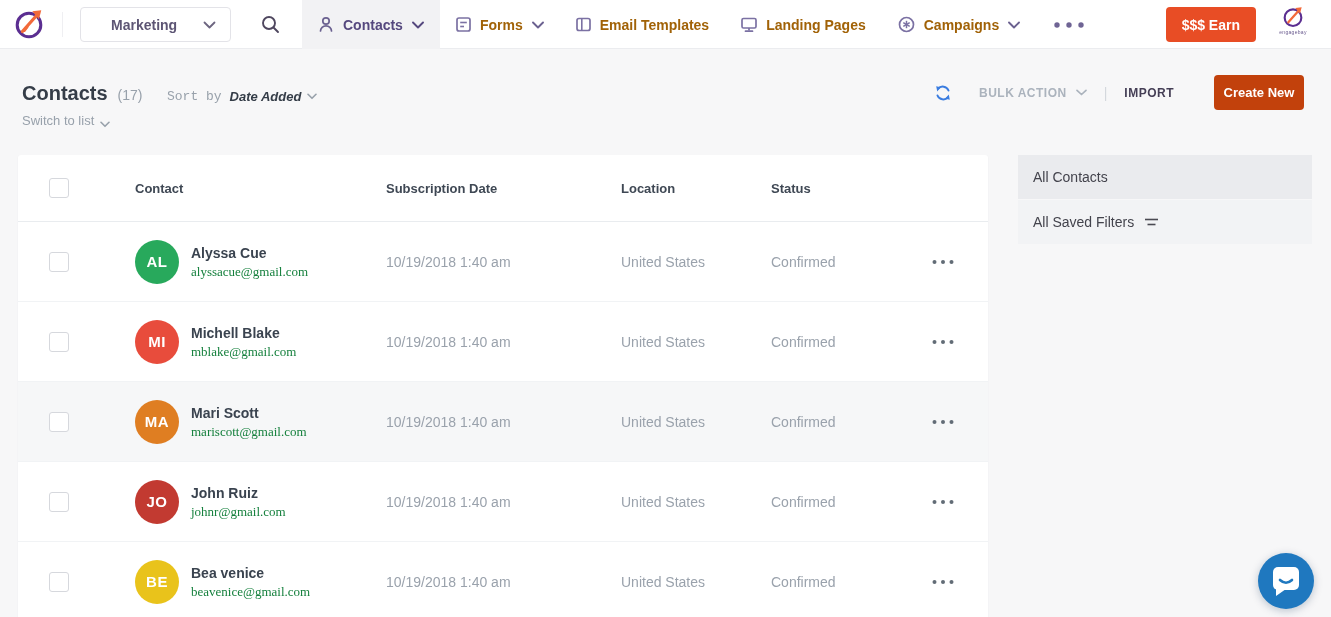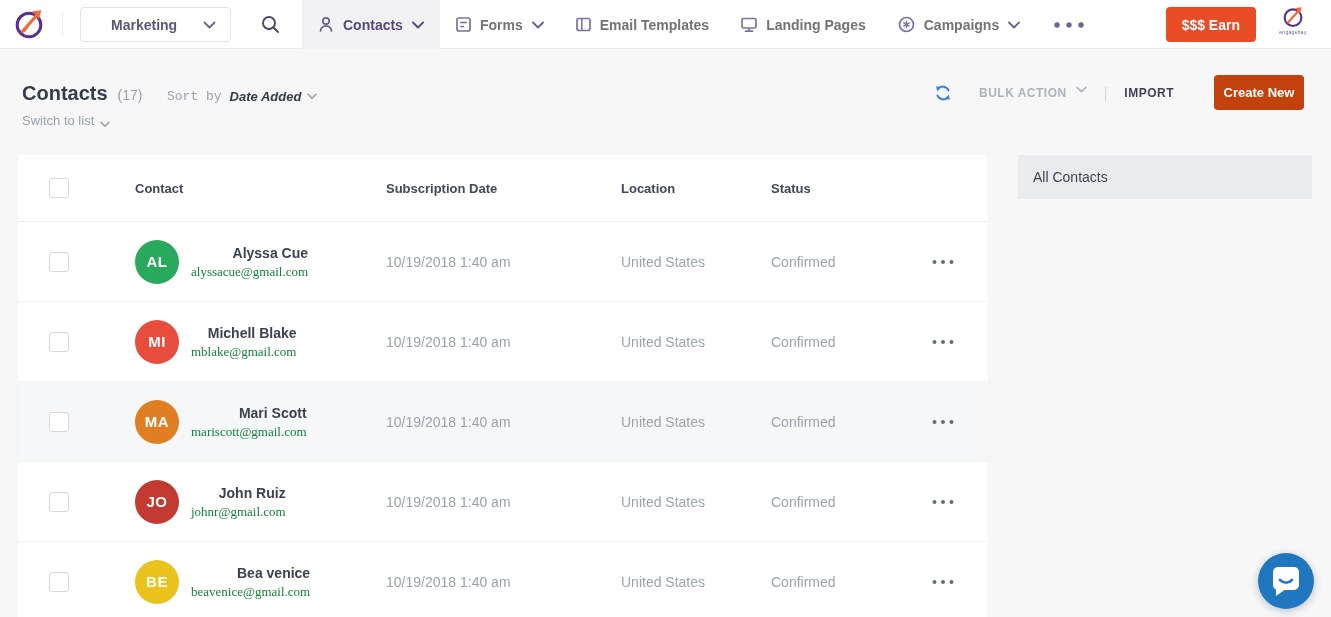--- a/index.html
+++ b/index.html
@@ -21,21 +21,21 @@
     position:absolute; left:80px; top:7px; width:151px; height:35px;
     border:1px solid #e3e3e8; border-radius:4px; background:#fff;
     display:flex; align-items:center; justify-content:space-between;
     padding:0 14px 0 30px; cursor:pointer;
   }
   .app-select .lbl { font-size:14px; font-weight:700; color:#5d5574; }
   .search-btn { position:absolute; left:261px; top:15px; cursor:pointer; }
   .tabs { position:absolute; left:302px; top:0; height:49px; display:flex; align-items:stretch; }
   .tab {
     display:flex; align-items:center; gap:9px; padding:0 16px;
-    font-size:14px; font-weight:600; color:#737373; cursor:pointer; white-space:nowrap;
+    font-size:14px; font-weight:600; color:#a16207; cursor:pointer; white-space:nowrap;
   }
   .tab.active { background:#f2f2f4; color:#55487e; font-weight:700; }
   .more-dots { display:flex; align-items:center; padding:0 16px; cursor:pointer; }
   .earn-btn {
     position:absolute; right:75px; top:7px; height:35px; padding:0 16px;
     background:#e84d25; color:#fff; font-size:14px; font-weight:700;
     border:none; border-radius:4px; display:flex; align-items:center; cursor:pointer;
   }
   .mini-brand { position:absolute; right:16px; top:5px; width:44px; text-align:center; cursor:pointer; }
   .mini-brand .t { font-size:5px; color:#6a5b8f; letter-spacing:.3px; }
@@ -44,21 +44,21 @@
   .page-title-row { position:absolute; left:22px; top:82px; display:flex; align-items:baseline; gap:10px; }
   .page-title { font-size:20px; font-weight:700; color:#353d48; }
   .page-count { font-size:14px; color:#98a1ab; }
   .sort-row { position:absolute; left:167px; top:89px; display:flex; align-items:center; gap:8px; }
   .sort-label { font-size:13px; color:#98a1ab;font-family:Liberation Mono, monospace; }
   .sort-value { font-size:13px; font-weight:700; color:#353d48; cursor:pointer; display:flex; align-items:center; gap:6px;font-style:italic; }
   .switch-list { position:absolute; left:22px; top:113px; font-size:13px; color:#98a1ab; display:flex; align-items:flex-end; gap:6px; cursor:pointer; }
 
   .header-actions { position:absolute; right:27px; top:75px; height:35px; display:flex; align-items:center; }
   .refresh-btn { cursor:pointer; margin-right:27px; }
-  .bulk-action { display:flex; align-items:flex-start; gap:9px; cursor:pointer; margin-right:17px; }
+  .bulk-action { display:flex; align-items:center; gap:9px; cursor:pointer; margin-right:17px; }
   .bulk-action .lbl { font-size:12px; font-weight:700; letter-spacing:.5px; color:#abb3bd; }
   .pipe { color:#d4d8dd; font-size:14px; margin-right:17px; }
   .import-btn { font-size:12px; font-weight:700; letter-spacing:.5px; color:#453f56; cursor:pointer; margin-right:40px; }
   .create-btn {
     height:35px; width:90px; background:#c2410c; color:#fff; font-size:13px; font-weight:600;
     border:none; border-radius:4px; cursor:pointer; display:flex; align-items:center; justify-content:center;
   }
 
   
   .card {
@@ -77,21 +77,21 @@
 
   .row { position:relative; height:80px; border-bottom:1px solid #f1f3f5; }
   .row.alt { background:#f6f7f8; }
   .avatar {
     position:absolute; left:117px; top:50%; transform:translateY(-50%);
     width:44px; height:44px; border-radius:50%;
     display:flex; align-items:center; justify-content:center;
     color:#fff; font-size:15px; font-weight:700; letter-spacing:.5px;
   }
   .who { position:absolute; left:173px; top:50%; transform:translateY(-50%); }
-  .who .nm { font-size:14px; font-weight:700; color:#3a434f; cursor:pointer;text-align:right; }
+  .who .nm { font-size:14px; font-weight:700; color:#3a434f; cursor:pointer; }
   .who .em { font-size:13px; color:#15803d; margin-top:3px;font-family:Liberation Serif, serif; }
   .cell { position:absolute; top:50%; transform:translateY(-50%); font-size:14px; color:#9aa2ac; }
   .row-menu { position:absolute; right:32px; top:50%; transform:translateY(-50%); cursor:pointer; padding:6px 2px; }
 
   
   .filter-panel { position:absolute; left:1018px; top:155px; width:294px; }
   .filter-item {
     height:44px; display:flex; align-items:center; padding:0 15px;
     font-size:14px; color:#43434c; cursor:pointer; margin-bottom:1px;
   }
@@ -383,20 +383,29 @@
       </svg>
     </span>
   </div>
 </div>
 </div>
 
 <aside class="filter-panel">
   <div class="filter-item selected">
     <span>All Contacts</span>
   </div>
+  <div class="filter-item saved">
+    <span>All Saved Filters</span>
+    <span>
+      <svg width="15" height="9" viewBox="0 0 15 9">
+        <line x1="1" y1="1.5" x2="14" y2="1.5" stroke="#4a4a52" stroke-width="1.6"></line>
+        <line x1="3.5" y1="6.5" x2="11.5" y2="6.5" stroke="#4a4a52" stroke-width="1.6"></line>
+      </svg>
+    </span>
+  </div>
 </aside>
 
 <div class="chat-launcher">
   <svg width="56" height="56" viewBox="0 0 56 56">
     <path d="M16 15 h23 a5 5 0 0 1 5 5 v12 a5 5 0 0 1 -5 5 h-12 l-9 7 v-7 a5 5 0 0 1 -5 -5? " fill="none"></path>
     <rect x="15" y="14" width="26" height="23" rx="5" fill="#ffffff"></rect>
     <polygon points="18,34 18,43 28,36" fill="#ffffff"></polygon>
     <path d="M22 27 q6 5.5 12 0" fill="none" stroke="#1f78bf" stroke-width="2.6" stroke-linecap="round"></path>
   </svg>
 </div>

